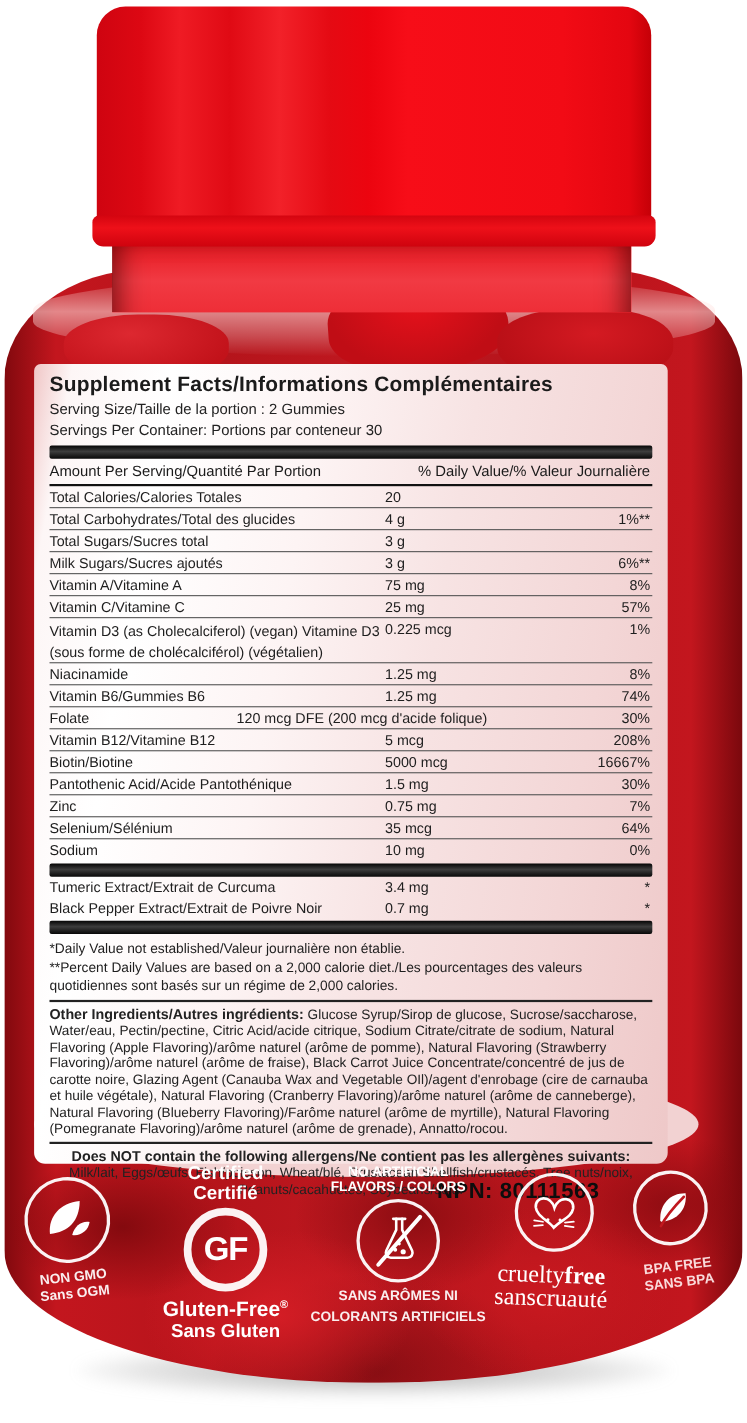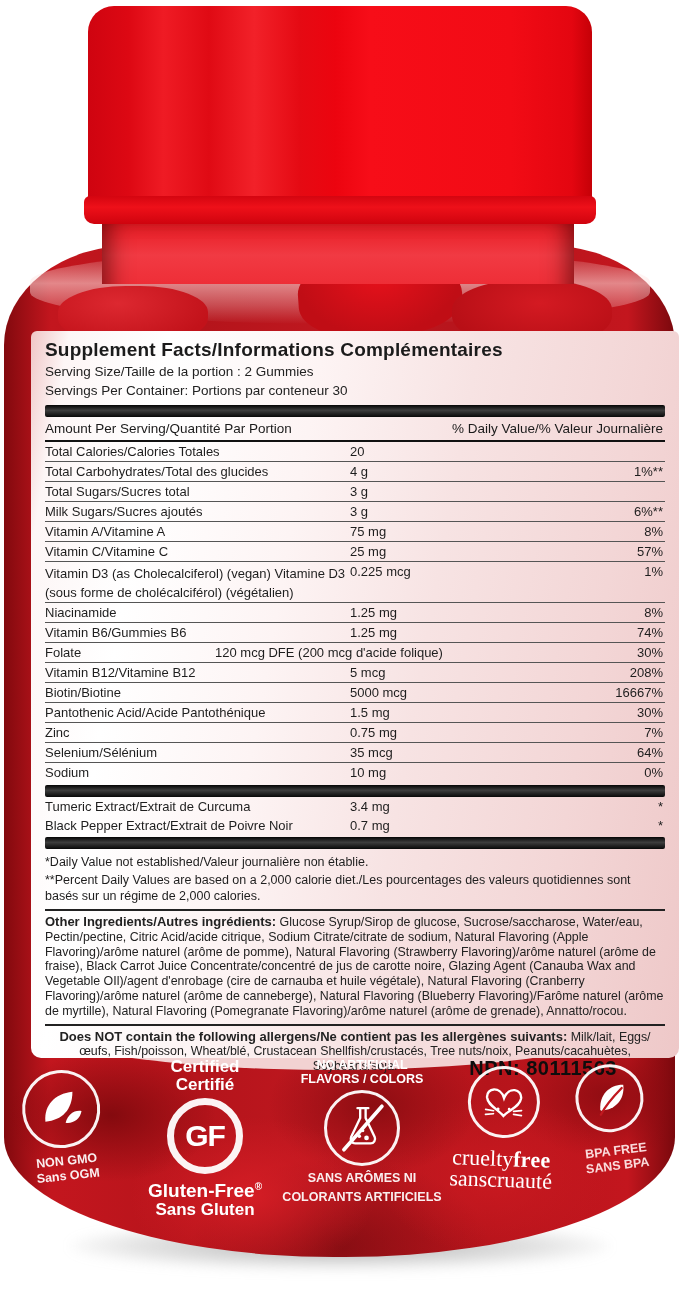--- a/index.html
+++ b/index.html
@@ -36,21 +36,21 @@
     background:radial-gradient(at 40% 30%, #dd2830, #c2121a 75%); border-radius:45%; }
   .gummy.g3 { left:452px; top:280px; width:160px; height:66px;
     background:radial-gradient(at 55% 35%, #d41a22, #b80f16 75%); border-radius:45%; }
   .bottle-shadow { position:absolute; left:70px; top:1222px; width:540px; height:48px; z-index:0;
     background:radial-gradient(ellipse at 50% 50%, rgba(110,110,110,.55), rgba(150,150,150,.25) 55%, rgba(255,255,255,0) 75%);
     filter:blur(6px); border-radius:50%; }
 
   
   .label-bulge { position:absolute; left:31px; top:974px; width:604px; height:96px; z-index:4;
     background:#f2d2d2; border-radius:50%; }
-  .label { position:absolute; left:31px; top:331px; width:648px; height:727px; z-index:5;
+  .label { position:absolute; left:31px; top:331px; width:576px; height:727px; z-index:5;
     background:linear-gradient(100deg,#f0c6c6 0%,#fdf6f6 5%,#ffffff 18%,#fdf4f4 38%,#f7e3e3 58%,#f3d6d6 80%,#eec8c8 100%);
     border-radius:6px 6px 10px 10px; padding:6px 14px 0 14px; color:#1b1b1b; }
   .lbl-title { font-size:19px; font-weight:bold; letter-spacing:.2px; line-height:25px; }
   .lbl-serving { font-size:13.5px; line-height:19px; color:#222; }
   .bar { height:12px; background:linear-gradient(180deg,#050505 0%,#3d3d3d 45%,#080808 100%); border-radius:2px; }
   .bar.b1 { margin-top:5px; }
   .bar.b2 { margin-top:2px; }
   .bar.b3 { margin-top:2px; }
   .facts-header { position:relative; line-height:23px; font-size:13.5px; font-weight:normal; border-bottom:2.5px solid #111; }
   .facts-header .hr-right { position:absolute; right:2px; top:0; }

